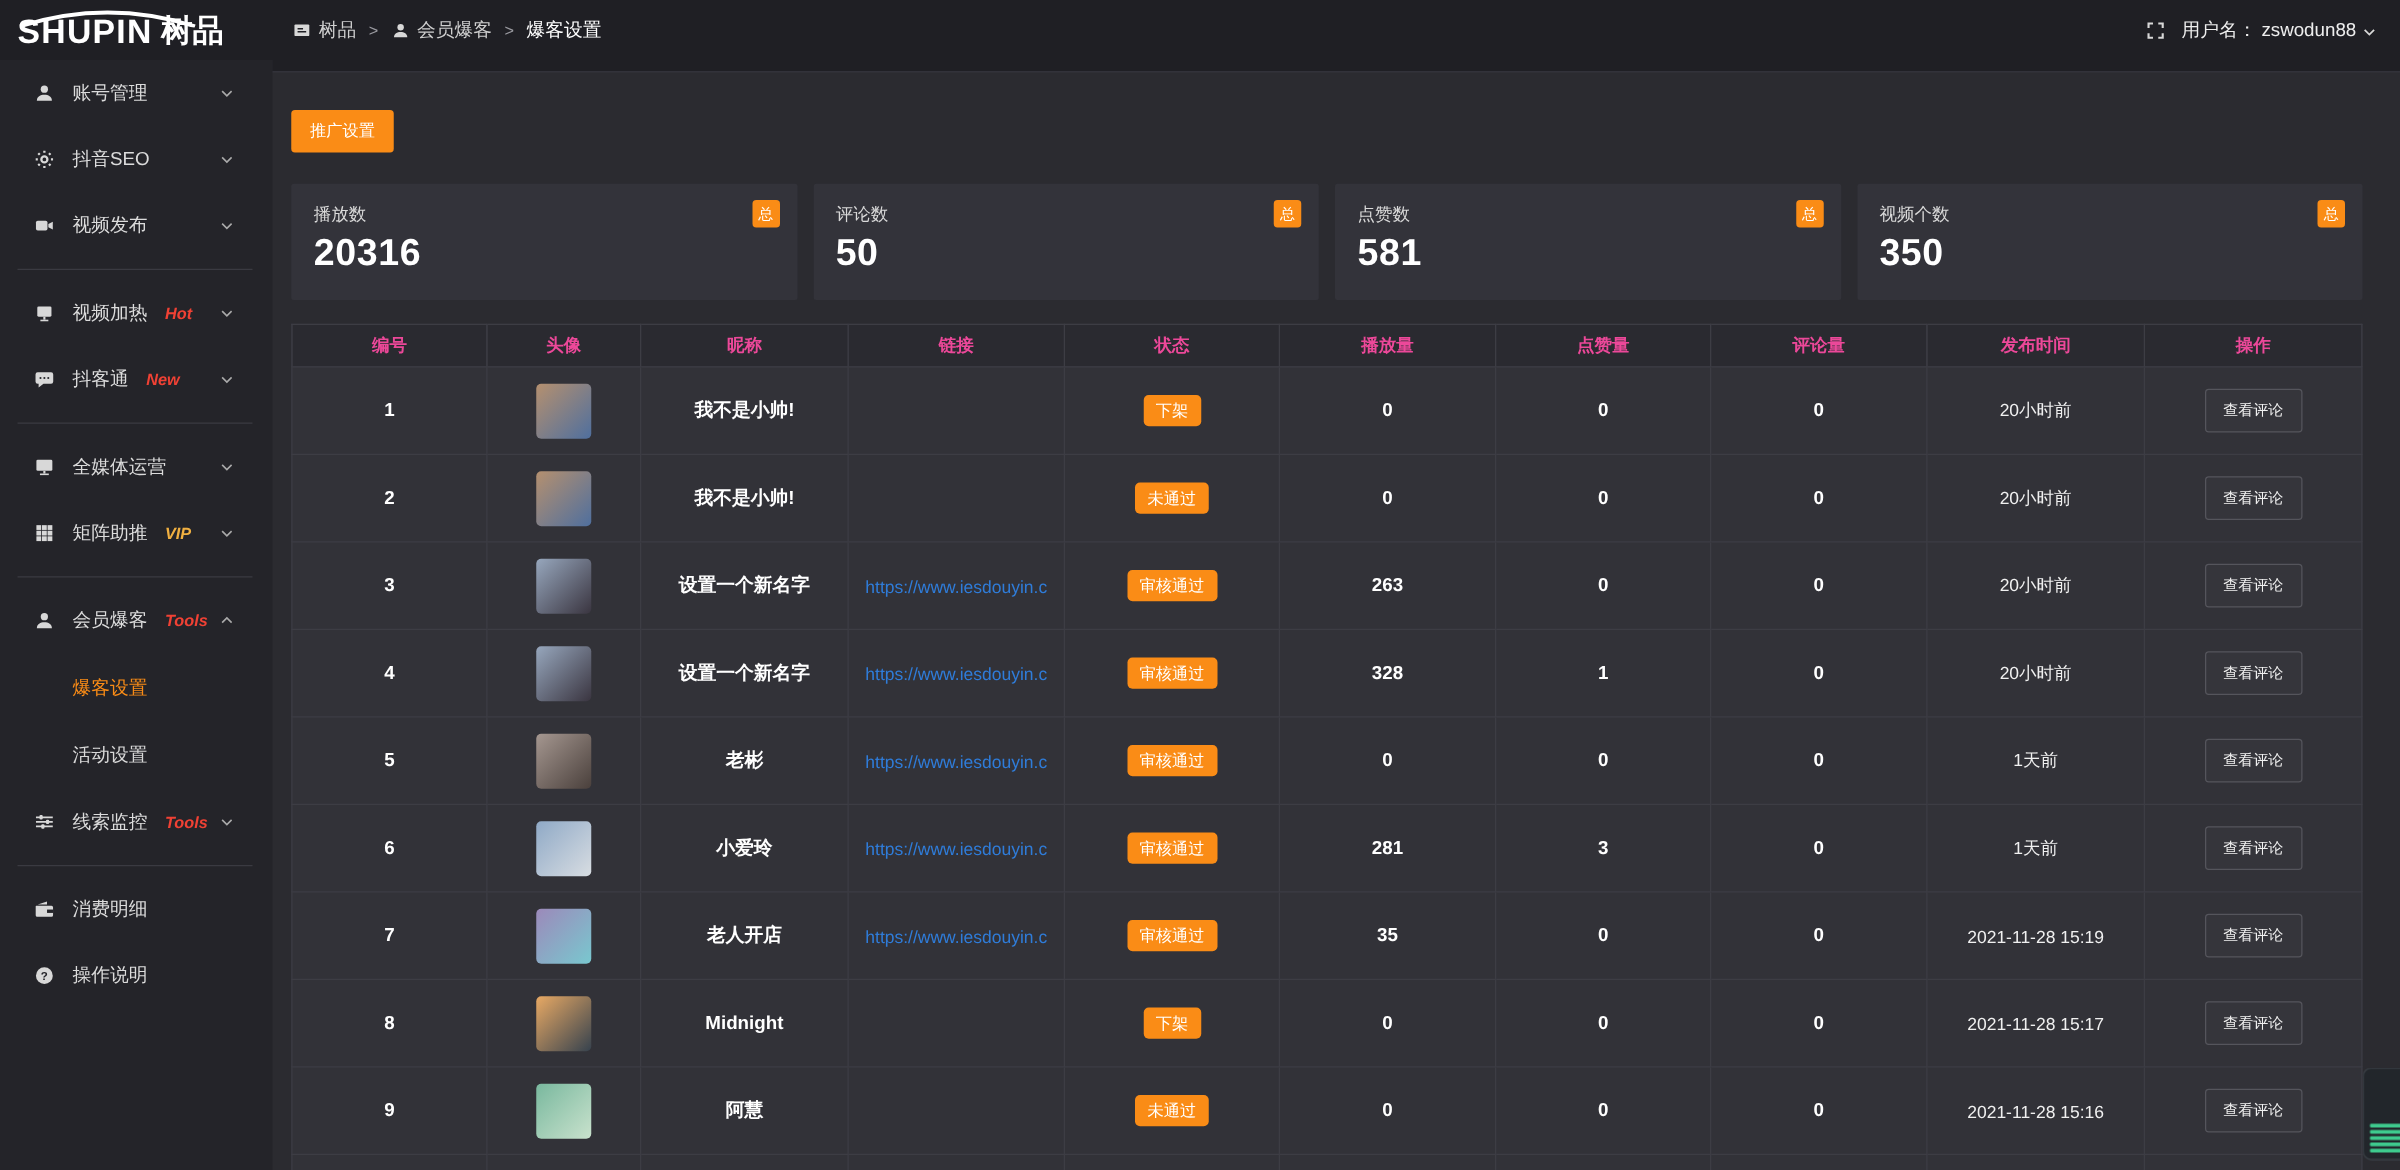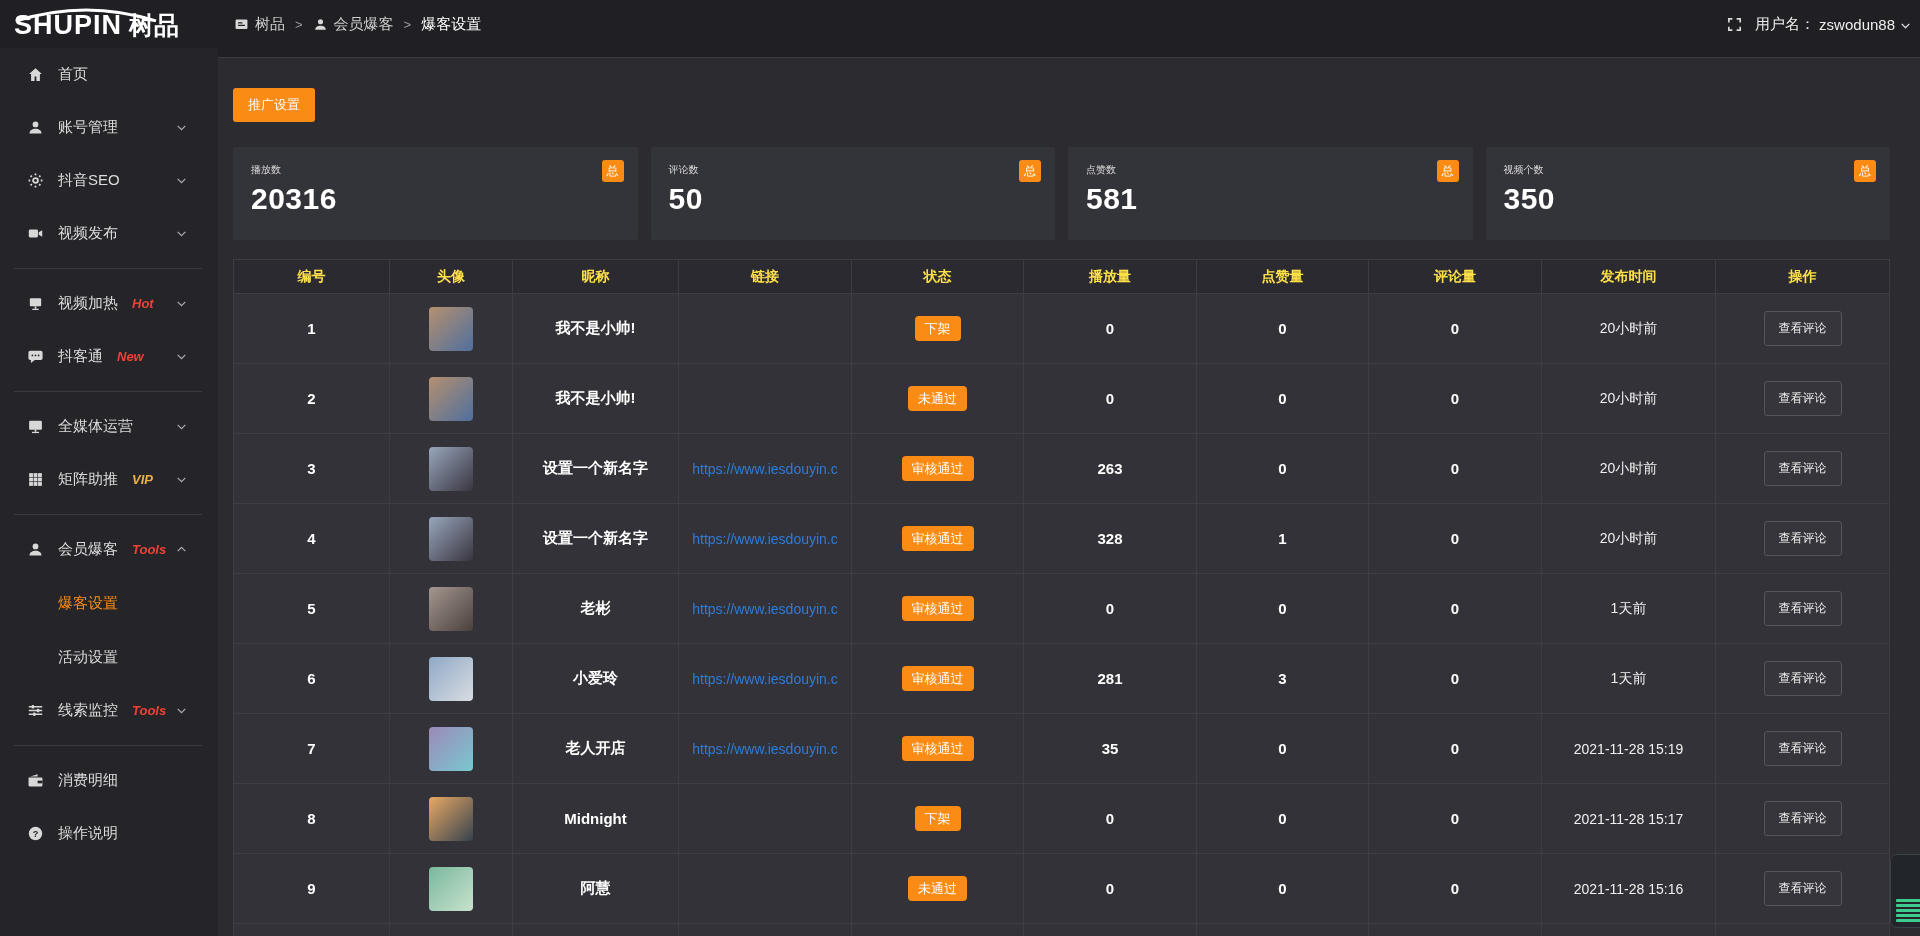--- a/index.html
+++ b/index.html
@@ -19,21 +19,21 @@
   .topbar{height:48px;background:var(--header-bg);display:flex;align-items:center;position:relative;z-index:5}
   .logo{width:218px;flex:0 0 218px;display:flex;align-items:flex-end;padding:6px 10px 4px 14px;position:relative}
   .logo-arc{position:absolute;left:12px;top:2px;width:148px;height:14px}
   .logo-en{font-size:27px;font-weight:bold;letter-spacing:1px;color:#fff;line-height:1}
   .logo-cn{font-size:25px;font-weight:bold;color:#fff;margin-left:7px;line-height:1.05}
   .breadcrumb{display:flex;align-items:center;margin-left:16px;gap:10px;font-size:15px;color:#cfcfcf}
   .bc-item{display:inline-flex;align-items:center;gap:6px;cursor:pointer}
   .bc-item .icon{width:15px;height:15px}
   .bc-item.current .bc-label{color:#fff}
   .bc-sep{color:#9a9aa0;font-size:13px}
-  .topbar-right{margin-left:auto;display:flex;align-items:center;gap:12px;padding-right:8px}
+  .topbar-right{margin-left:auto;display:flex;align-items:center;gap:12px;padding-right:18px}
   .fs-icon{width:17px;height:17px;cursor:pointer}
   .user-entry{display:flex;align-items:center;gap:4px;font-size:15px;color:#eee;cursor:pointer}
   .user-entry .icon{width:13px;height:13px;margin-top:2px}
 
   
   .shell{display:flex;height:888px}
   .sidebar{width:218px;flex:0 0 218px;background:var(--sidebar-bg);overflow:hidden}
   .menu-item{height:53px;display:flex;align-items:center;padding:0 14px 0 27px;cursor:pointer;font-size:15px;color:#dcdcdc}
   .menu-item .icon{width:17px;height:17px;margin-right:14px;flex:0 0 17px}
   .menu-label{white-space:nowrap}
@@ -49,29 +49,29 @@
                    background:var(--header-bg);border-bottom:1px solid #3a3a41}
 
   
   .promo-btn{margin-top:30px;display:inline-block;background:var(--accent);color:#fff;border:none;
              font-size:13px;padding:8px 15px;border-radius:3px;cursor:pointer;
              font-family:inherit}
 
   
   .stats{display:flex;gap:13px;margin-top:25px}
   .stat-card{flex:1;background:var(--card-bg);height:93px;border-radius:2px;position:relative;padding:16px 18px}
-  .stat-label{font-size:10px;color:#d9d9d9}
+  .stat-label{font-size:14px;color:#d9d9d9}
   .stat-value{font-size:30px;font-weight:700;color:#fff;margin-top:5px;letter-spacing:.5px}
   .stat-badge{position:absolute;right:14px;top:13px;width:22px;height:22px;background:var(--accent);
               color:#fff;font-size:12px;border-radius:3px;display:flex;align-items:center;justify-content:center}
 
   
   table{border-collapse:collapse;table-layout:fixed;width:1656px;margin-top:19px;background:var(--row-bg)}
   th,td{border:1px solid var(--line);text-align:center;overflow:hidden}
-  th{height:34px;background:var(--thead-bg);font-size:14px;font-weight:bold;color:#fde047}
+  th{height:34px;background:var(--thead-bg);font-size:14px;font-weight:bold;color:#ec4899}
   td{height:70px;font-size:14px;color:#f0f0f0}
   td.num,td.id-cell{font-weight:600;font-size:15px;color:#fff}
   td.nick{font-weight:600;font-size:15px;color:#fff}
   .avatar{width:44px;height:44px;border-radius:4px;margin:0 auto}
   a.link{color:var(--link);text-decoration:none;font-size:14px;white-space:nowrap;cursor:pointer}
   .status-badge{display:inline-block;background:var(--accent);color:#fff;font-size:13px;
                 padding:6px 10px;border-radius:4px;line-height:1}
   .action-btn{background:#35353b;border:1px solid #55555c;color:#f0f0f0;font-size:12px;
               padding:8px 14px;border-radius:3px;cursor:pointer;font-family:inherit}
 
@@ -130,28 +130,20 @@
         <svg viewBox="0 0 24 24" fill="none" stroke="currentColor" stroke-width="2.6">
             <path d="M5 9l7 7 7-7"></path>
           </svg>
       </span>
     </span>
   </div>
 </div>
 
 <div class="shell">
   <div class="sidebar" id="sidebar-menu">
-      <div class="menu-item">
-        <span class="icon">
-          <svg viewBox="0 0 24 24" fill="currentColor">
-            <path d="M12 3l9 8.2h-2.8V21h-4.9v-6.2h-2.6V21H5.8v-9.8H3z"></path>
-          </svg>
-        </span>
-        <span class="menu-label">首页</span>
-      </div>
       <div class="menu-item">
         <span class="icon">
           <svg viewBox="0 0 24 24" fill="currentColor">
             <circle cx="12" cy="7.6" r="4.1"></circle>
             <path d="M3.5 20.5c0-4.4 4-6.6 8.5-6.6s8.5 2.2 8.5 6.6z"></path>
           </svg>
         </span>
         <span class="menu-label">账号管理</span>
         <span class="icon chev">
           <svg viewBox="0 0 24 24" fill="none" stroke="currentColor" stroke-width="2.4">

